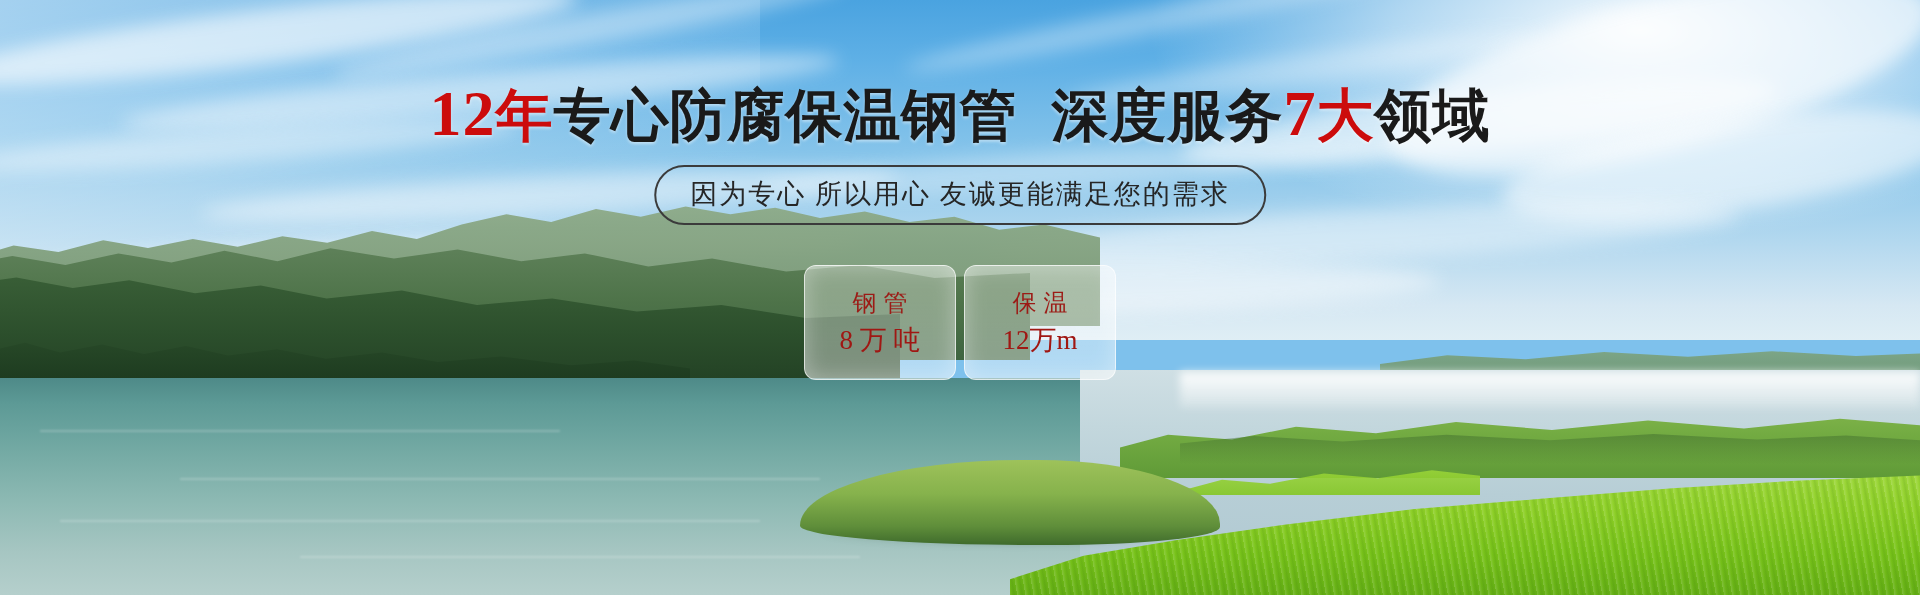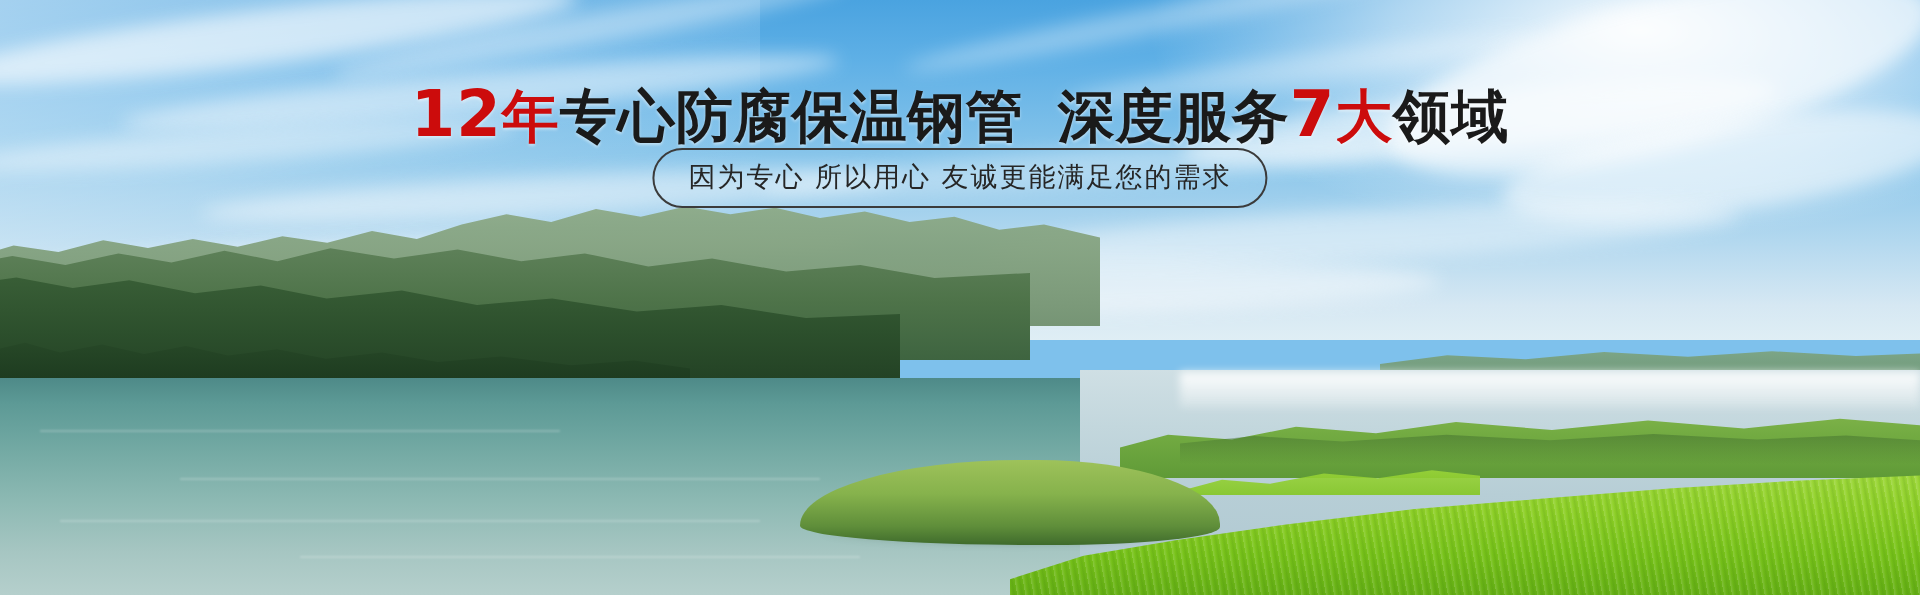--- a/index.html
+++ b/index.html
@@ -10,20 +10,21 @@
   body {
     font-family: "DejaVu Sans", "Liberation Sans", sans-serif;
   }
 
   .banner {
     position: relative;
     width: 1920px;
     height: 595px;
     overflow: hidden;
     background: #7ec1ec;
+    font-family: Liberation Serif, serif;
   }
 
   
   .sky {
     position: absolute;
     left: 0; top: 0;
     width: 1920px;
     height: 340px;
     background:
       radial-gradient(ellipse 700px 300px at 1640px 30px, rgba(255,255,255,0.95) 0%, rgba(255,255,255,0.55) 35%, rgba(255,255,255,0) 70%),
@@ -219,21 +220,21 @@
     font-size: 64px;
   }
   .headline .gap {
     display: inline-block;
     width: 34px;
   }
 
   .subtitle-pill {
     position: absolute;
     left: 50%;
-    top: 148px;
+    top: 165px;
     transform: translateX(-50%);
     padding: 9px 34px 11px 34px;
     border: 2px solid #3b3b3b;
     border-radius: 30px;
     font-size: 27px;
     color: #262626;
     letter-spacing: 2px;
     white-space: nowrap;
     background: transparent;
   }
@@ -328,18 +329,26 @@
   <div class="grass-fg-texture"></div>
 
   <div class="headline">
     <span class="accent num">12</span><span class="accent">年</span><span>专心防腐保温钢管</span><span class="gap"></span><span>深度服务</span><span class="accent num">7</span><span class="accent">大</span><span>领域</span>
   </div>
 
   <div class="subtitle-pill">因为专心 所以用心  友诚更能满足您的需求</div>
 
   <div class="cards">
 
-
-
+    <div class="card">
+      <div class="card-title">钢管</div>
+      <div class="card-value">8 万 吨</div>
+    </div>
+
+
+    <div class="card">
+      <div class="card-title">保温</div>
+      <div class="card-value">12万m</div>
+    </div>
 
   </div>
 
 </div>
 
 </body></html>

